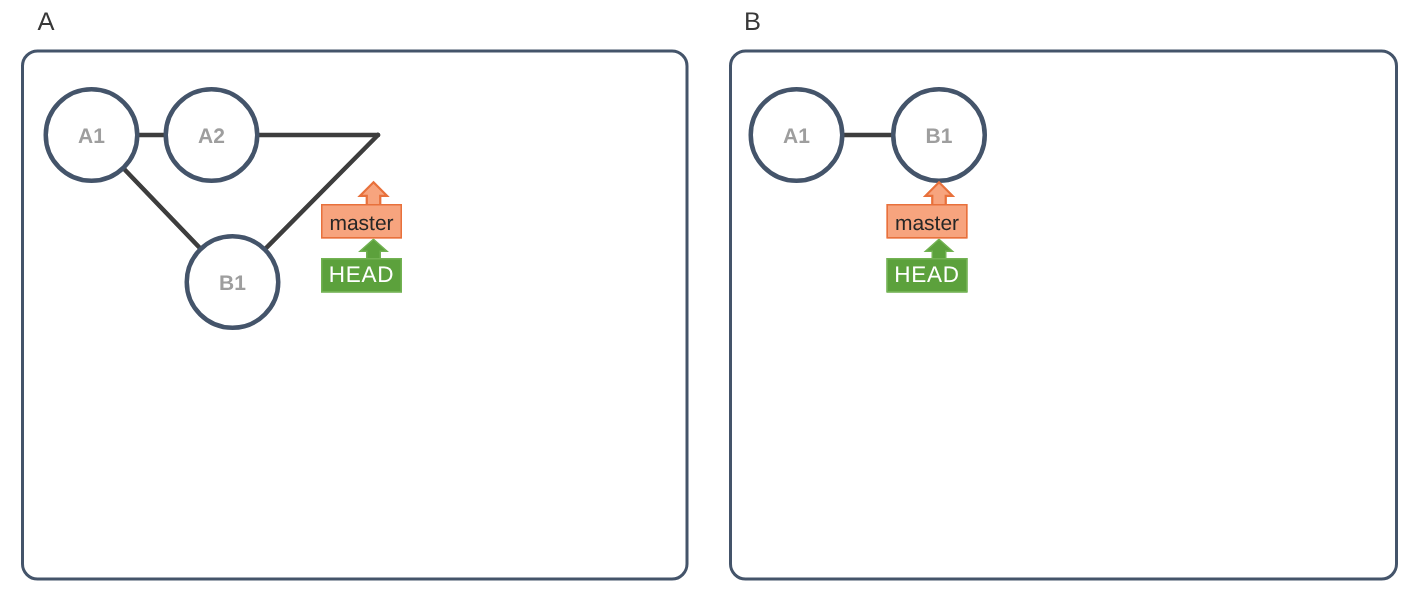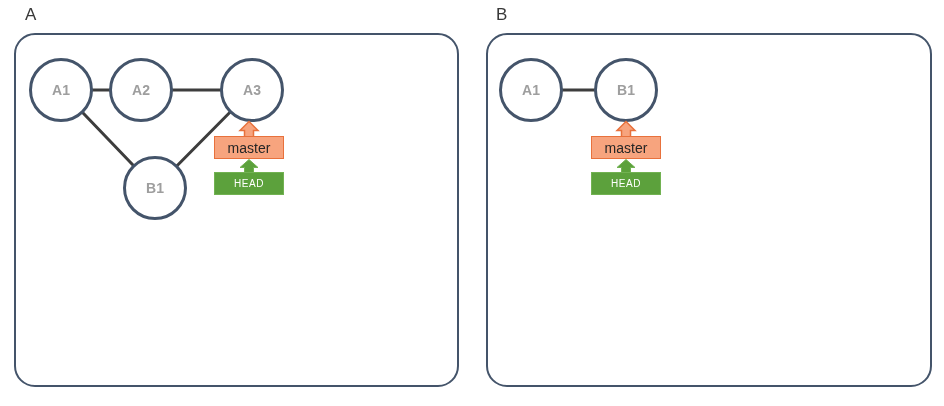--- a/index.html
+++ b/index.html
@@ -8,46 +8,46 @@
     font-family: "Liberation Sans", sans-serif; overflow: hidden;
   }
   .panel-label {
     position: absolute; top: 5px; font-size: 17px; font-weight: 400;
     color: #383838; letter-spacing: 0.5px;
   }
   #label-a { left: 25px; }
   #label-b { left: 496px; }
   .panel {
     position: absolute; top: 33px; height: 354px; box-sizing: border-box;
-    border: 2px solid #44546a; border-radius: 21px; background: #ffffff;
+    border: 2px solid #44546a; border-radius: 11px; background: #ffffff;
   }
   #panel-a { left: 14px; width: 445px; }
   #panel-b { left: 486px; width: 446px; }
   .layer { position: absolute; left: 0; top: 0; width: 100%; height: 100%; }
   .layer.arrows { pointer-events: none; }
   svg line { stroke: #3d3d3d; stroke-width: 3; stroke-linecap: round; }
   polygon.branch-arrow { fill: #f7a47e; stroke: #e8713c; stroke-width: 1.5; }
   polygon.head-arrow   { fill: #5ca13c; stroke: #72b252; stroke-width: 1; }
   .node {
     position: absolute; width: 64px; height: 64px; box-sizing: border-box;
     border: 3px solid #44546a; border-radius: 50%; background: #ffffff;
     display: flex; align-items: center; justify-content: center;
     font-size: 14px; font-weight: bold; color: #9e9e9e;
   }
   .tag {
-    position: absolute; width: 70px; height: 23px; box-sizing: border-box;
+    position: absolute; width: 54px; height: 23px; box-sizing: border-box;
     display: flex; align-items: center; justify-content: center; z-index: 3;
   }
   .tag.master {
     background: #f7a47e; border: 1.5px solid #e8713c;
     color: #262626; font-size: 14px;
   }
   .tag.head {
     background: #5ca13c; border: 1px solid #72b252;
-    color: #ffffff; font-size: 10px; letter-spacing: 0.5px;
+    color: #ffffff; font-size: 15px; letter-spacing: 0.5px;
   }
 </style>
 </head>
 <body>
 
 <div class="stage">
 
   <div class="panel-label" id="label-a">A</div>
   <div class="panel-label" id="label-b">B</div>
 
@@ -57,23 +57,20 @@
       <line x1="142" y1="55" x2="236" y2="55"></line>
       <line x1="45" y1="55" x2="139" y2="153"></line>
       <line x1="139" y1="153" x2="236" y2="55"></line>
     </svg>
 
     <div class="node" style="left:13px;  top:23px;">
       <span>A1</span>
     </div>
     <div class="node" style="left:93px; top:23px;">
       <span>A2</span>
-    </div>
-    <div class="node" style="left:204px; top:23px;">
-      <span>A3</span>
     </div>
     <div class="node" style="left:107px; top:121px;">
       <span>B1</span>
     </div>
 
     <svg class="layer arrows" viewBox="0 0 441 350">
       <polygon class="branch-arrow" points="233,86.5 242,95.5 237.5,95.5 237.5,102 228.5,102 228.5,95.5 224,95.5"></polygon>
       <polygon class="head-arrow" points="233,124.5 242,132.5 237.5,132.5 237.5,137.5 228.5,137.5 228.5,132.5 224,132.5"></polygon>
     </svg>
 

